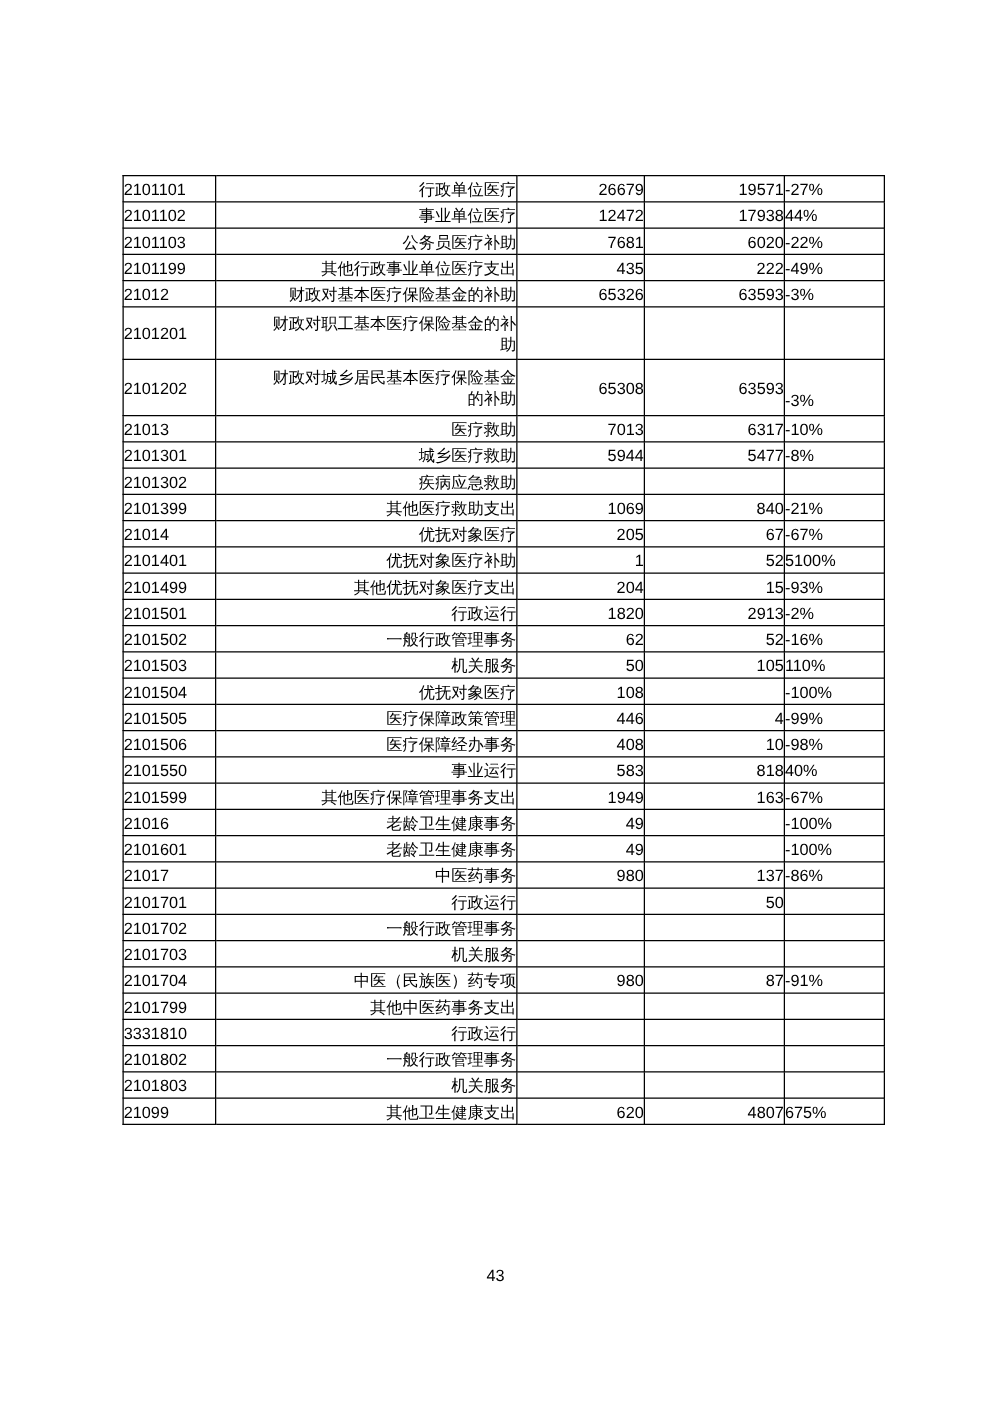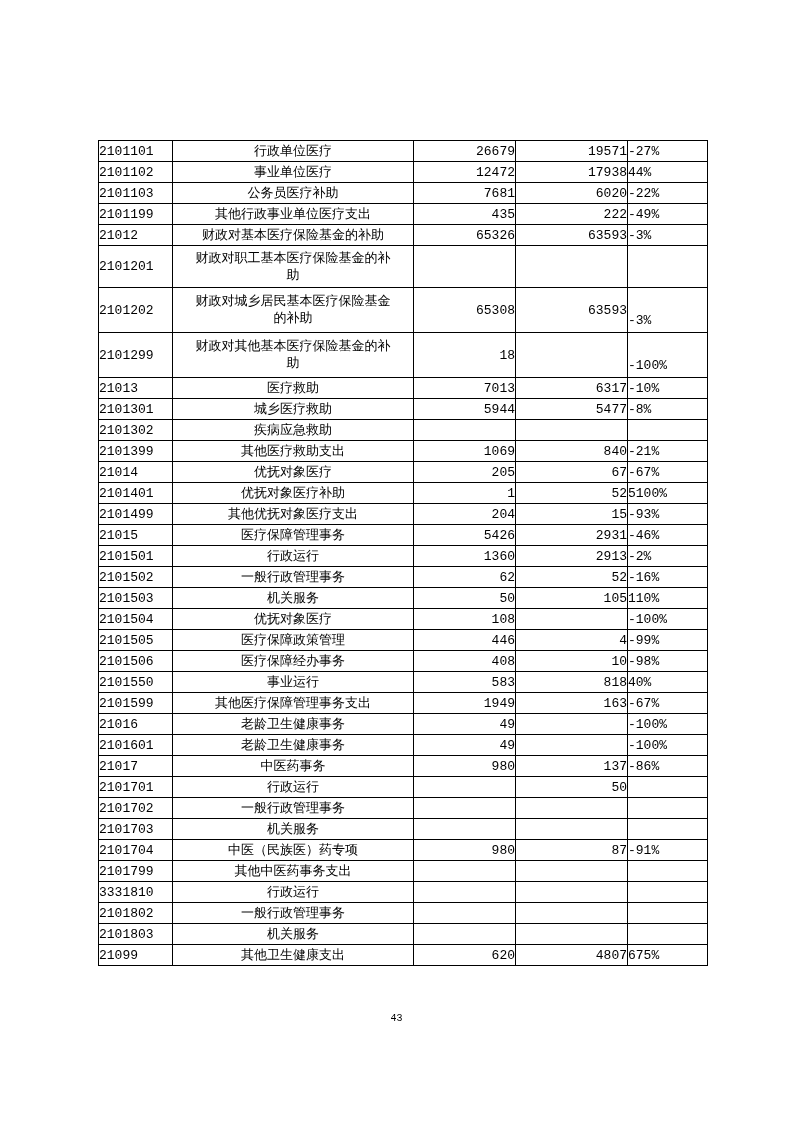--- a/index.html
+++ b/index.html
@@ -6,21 +6,21 @@
     margin: 0;
     padding: 0;
     background: #ffffff;
   }
   .page {
     position: relative;
     width: 793px;
     height: 1122px;
     background: #ffffff;
     color: #000000;
-    font-family: Liberation Mono, monospace;
+    font-family: Liberation Sans, sans-serif;
     overflow: hidden;
     border-radius: 12px;
   }
   table.budget-table {
     position: absolute;
     left: 98px;
     top: 140px;
     width: 609px;
     border-collapse: collapse;
     table-layout: fixed;
@@ -30,36 +30,36 @@
     font-size: 13px;
     line-height: 17px;
     height: 20px;
     padding: 0;
     vertical-align: middle;
     overflow: hidden;
     white-space: normal;
   }
   tr.tall td { height: 41px; }
   td.code { padding-left: 8px; text-align: left; }
-  td.name { padding-left: 8px; padding-right: 4px; text-align: center; }
+  td.name { padding-left: 8px; padding-right: 4px; text-align: right; }
   td.num  { text-align: right; padding-right: 9px; }
   td.pct  { padding-right: 6px; }
   td.pct.bottom { vertical-align: bottom; padding-bottom: 3px; }
   .wrap {
     display: inline-block;
     max-width: 197px;
     vertical-align: middle;
   }
   .page-number {
     position: absolute;
     top: 1013px;
     left: 0;
     width: 100%;
     text-align: center;
-    font-size: 10px;
+    font-size: 13px;
     color: #000000;
   }
 </style>
 </head>
 <body>
 
 <div class="page">
 
   <table class="budget-table">
     <colgroup>
@@ -112,27 +112,20 @@
           <td class="num"></td>
           <td class="pct"></td>
         </tr>
         <tr class="tall">
           <td class="code">2101202</td>
           <td class="name"><span class="wrap">财政对城乡居民基本医疗保险基金的补助</span></td>
           <td class="num">65308</td>
           <td class="num">63593</td>
           <td class="pct bottom">-3%</td>
         </tr>
-        <tr class="tall">
-          <td class="code">2101299</td>
-          <td class="name"><span class="wrap">财政对其他基本医疗保险基金的补助</span></td>
-          <td class="num">18</td>
-          <td class="num"></td>
-          <td class="pct bottom">-100%</td>
-        </tr>
         <tr>
           <td class="code">21013</td>
           <td class="name"><span>医疗救助</span></td>
           <td class="num">7013</td>
           <td class="num">6317</td>
           <td class="pct">-10%</td>
         </tr>
         <tr>
           <td class="code">2101301</td>
           <td class="name"><span>城乡医疗救助</span></td>
@@ -169,30 +162,23 @@
           <td class="pct">5100%</td>
         </tr>
         <tr>
           <td class="code">2101499</td>
           <td class="name"><span>其他优抚对象医疗支出</span></td>
           <td class="num">204</td>
           <td class="num">15</td>
           <td class="pct">-93%</td>
         </tr>
         <tr>
-          <td class="code">21015</td>
-          <td class="name"><span>医疗保障管理事务</span></td>
-          <td class="num">5426</td>
-          <td class="num">2931</td>
-          <td class="pct">-46%</td>
-        </tr>
-        <tr>
           <td class="code">2101501</td>
           <td class="name"><span>行政运行</span></td>
-          <td class="num">1360</td>
+          <td class="num">1820</td>
           <td class="num">2913</td>
           <td class="pct">-2%</td>
         </tr>
         <tr>
           <td class="code">2101502</td>
           <td class="name"><span>一般行政管理事务</span></td>
           <td class="num">62</td>
           <td class="num">52</td>
           <td class="pct">-16%</td>
         </tr>

